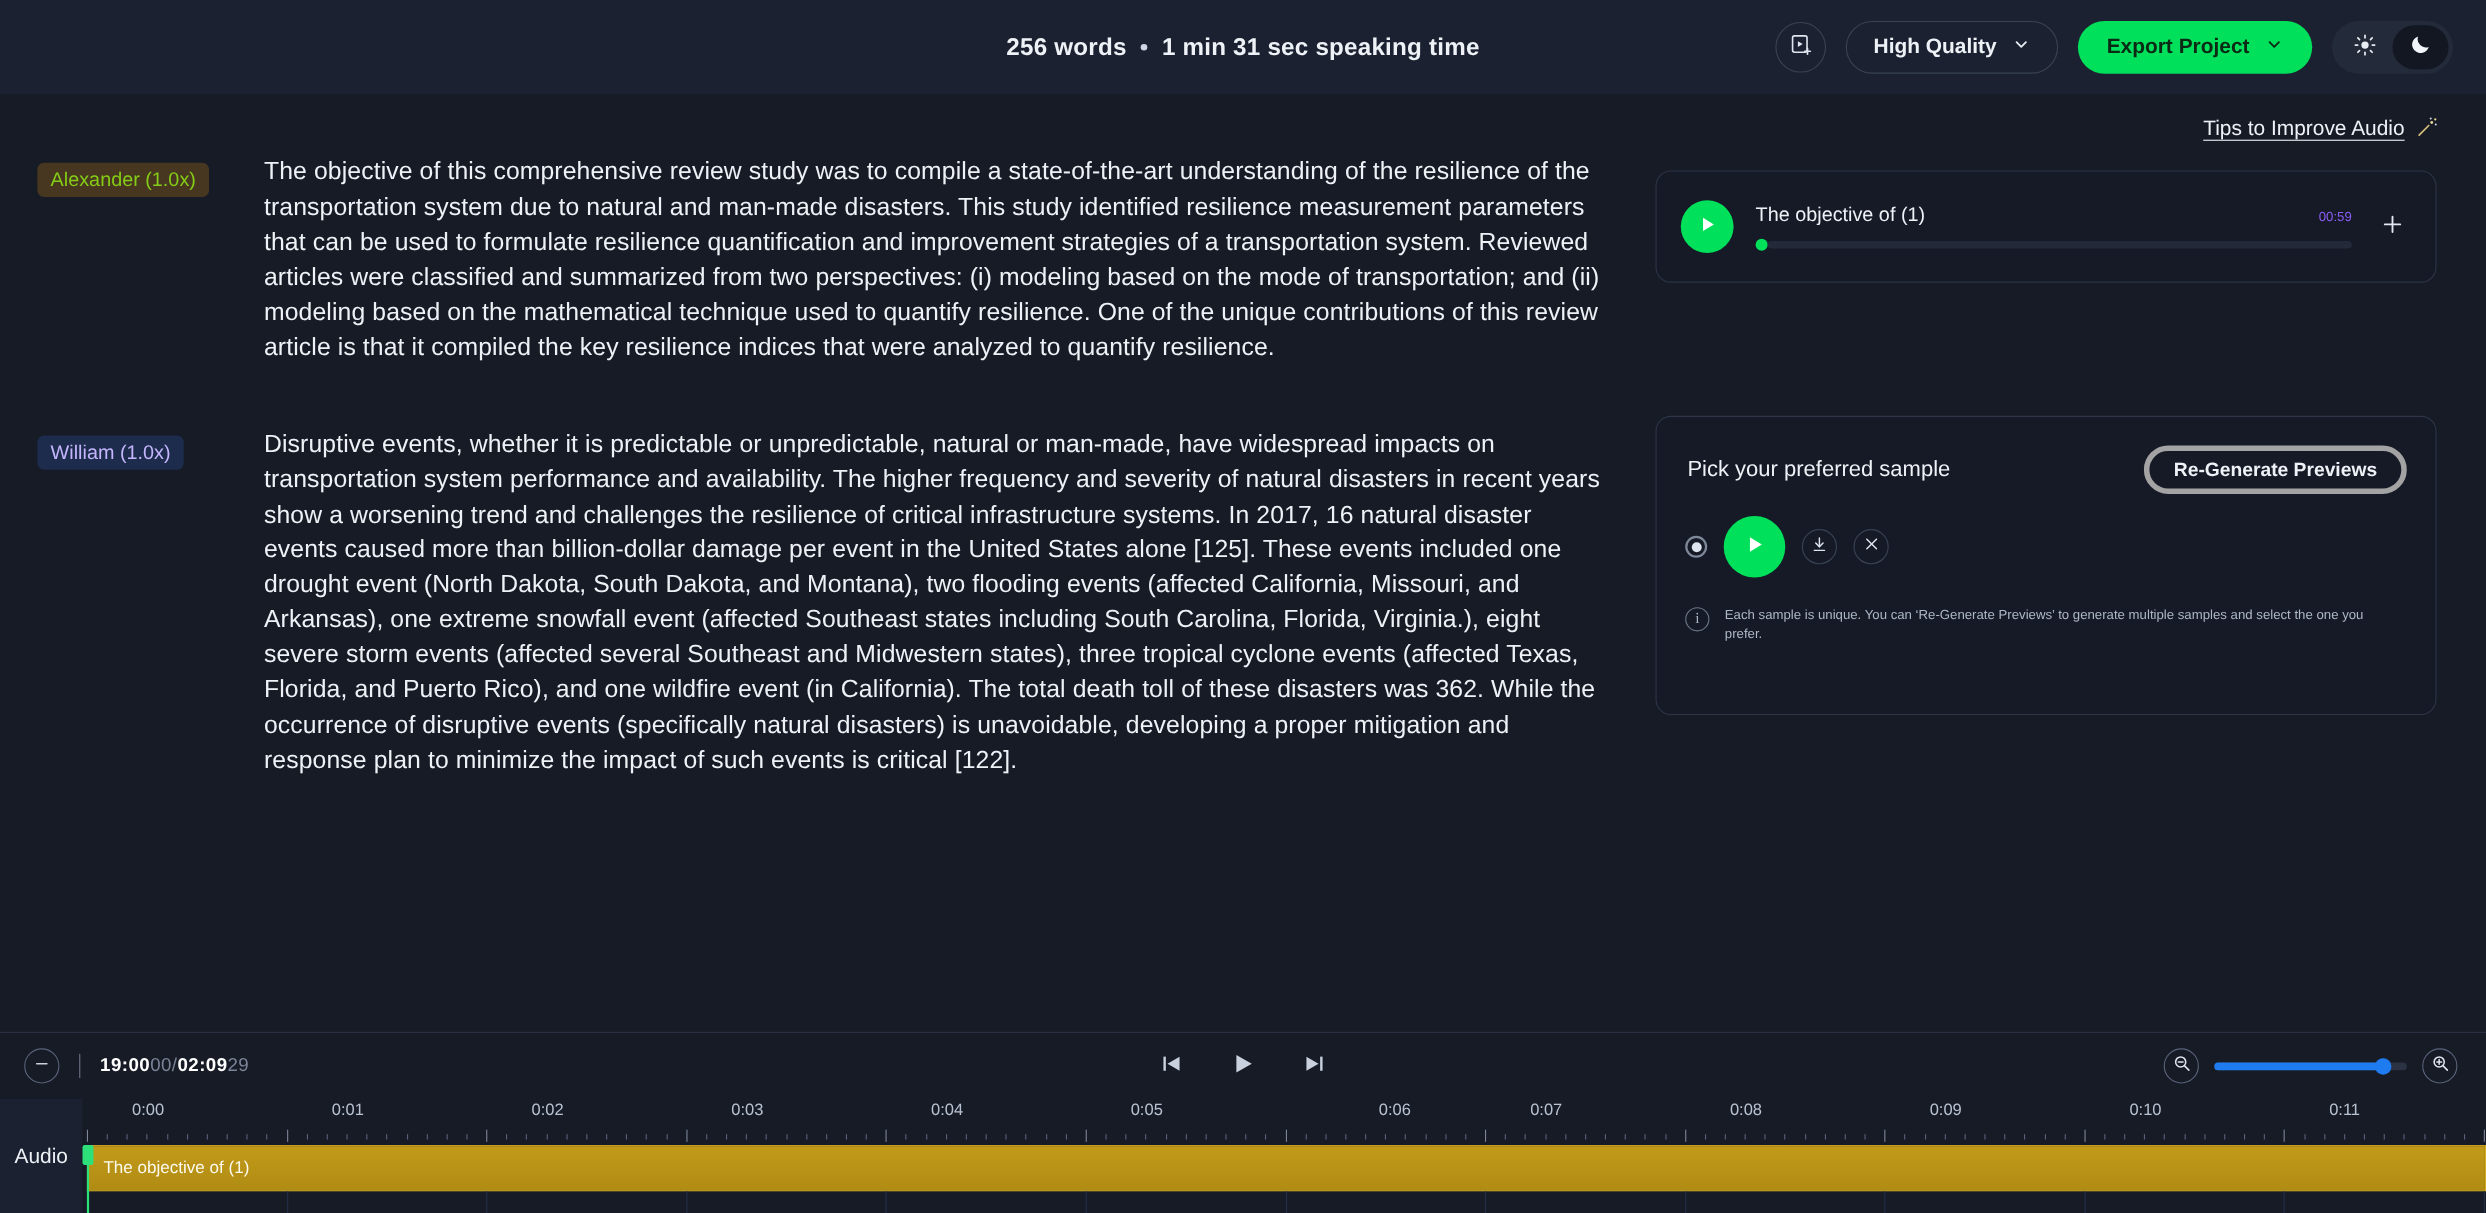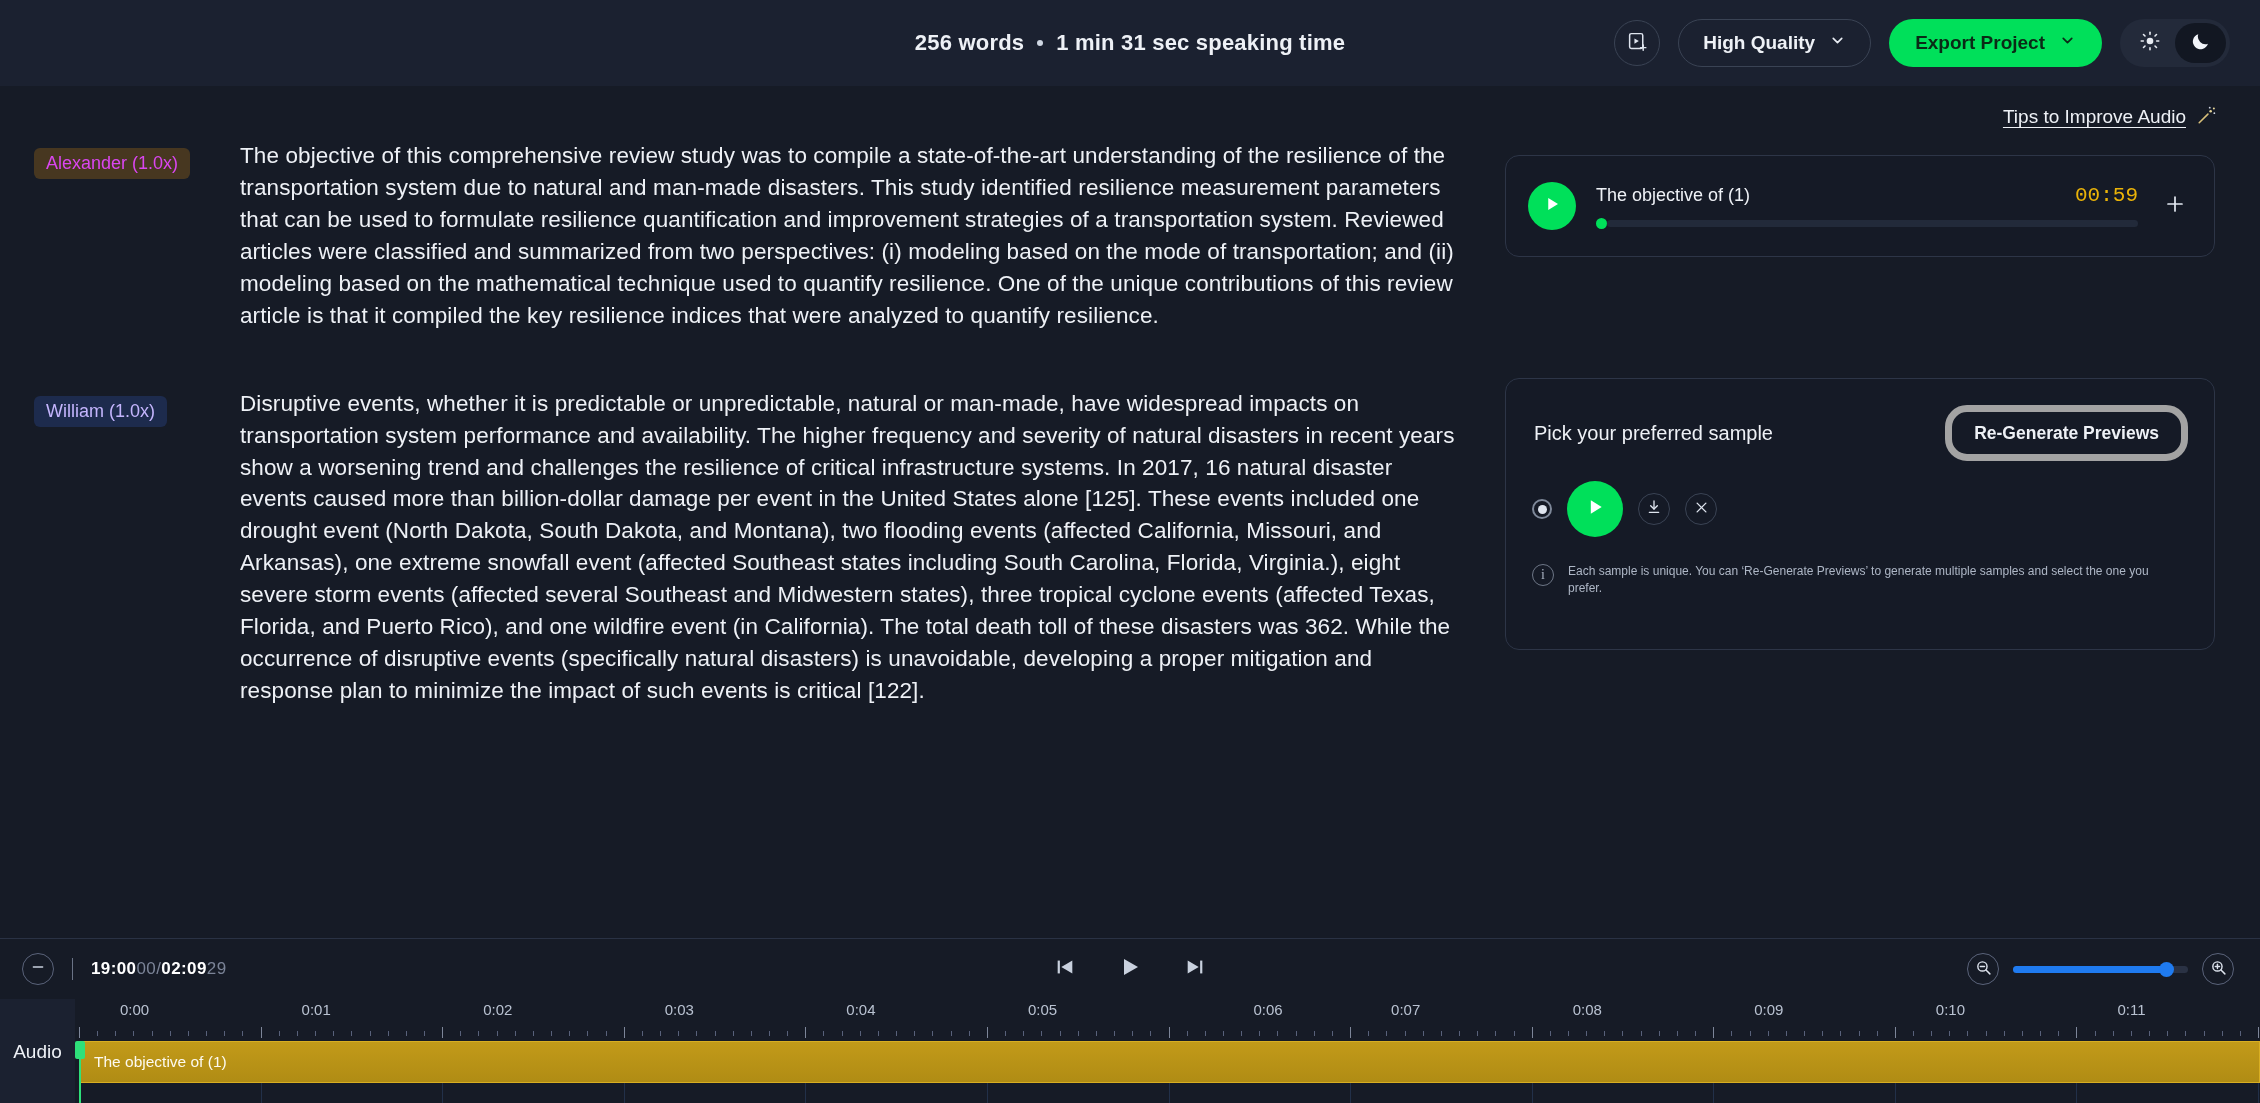--- a/index.html
+++ b/index.html
@@ -83,21 +83,21 @@
   
   .script {
     position: absolute; left: 0; top: 140px; width: 1500px;
   }
   .para-block { display: flex; margin-bottom: 56px; }
   .speaker-col { width: 240px; padding-top: 8px; padding-left: 34px; flex: none; }
   .speaker-tag {
     display: inline-block; padding: 5px 12px; border-radius: 6px;
     font-size: 18px; font-weight: 400; cursor: pointer; white-space: nowrap;
   }
-  .tag-alexander { background: rgba(184,124,20,.30); color: #d946ef; }
+  .tag-alexander { background: rgba(184,124,20,.30); color: #84cc16; }
   .tag-william { background: rgba(50,90,190,.26); color: #c4b5fd; }
   .para-text {
     width: 1225px; font-size: 22.5px; line-height: 1.42; color: #eef1f6;
     font-weight: 400; letter-spacing: .1px;
   }
 
   
   .card {
     position: absolute; border: 1px solid #2d3547; border-radius: 14px;
     background: #151a26;
@@ -106,31 +106,31 @@
   .ac-inner { display: flex; align-items: center; height: 100%; padding: 0 22px; gap: 20px; }
   .play-circle {
     width: 48px; height: 48px; border-radius: 50%; background: #00e05a;
     display: flex; align-items: center; justify-content: center;
     cursor: pointer; flex: none;
   }
   .play-circle.big { width: 56px; height: 56px; }
   .ac-mid { flex: 1; min-width: 0; }
   .ac-toprow { display: flex; align-items: baseline; justify-content: space-between; }
   .ac-title { font-size: 18px; color: #eef1f6; font-weight: 400; display:flex; align-items:center; gap:9px; }
-  .ac-time { font-size: 21px; color: #eab308; font-weight: 400; font-family: Liberation Mono, monospace; }
+  .ac-time { font-size: 12px; color: #8b5cf6; font-weight: 400; }
   .track-row { display: flex; align-items: center; gap: 0; margin-top: 11px; }
   .track-dot { width: 11px; height: 11px; border-radius: 50%; background: #00e05a; flex: none; }
   .track-bar { flex: 1; height: 7px; border-radius: 4px; background: #222a3a; }
   .plus-btn { width: 34px; height: 34px; display:flex; align-items:center; justify-content:center; cursor:pointer; flex:none; }
 
   #sample-card { left: 1505px; top: 378px; width: 710px; height: 272px; }
   .sc-head { display: flex; align-items: center; justify-content: space-between; padding: 26px 26px 0 28px; }
   .sc-title { font-size: 20px; color: #eef1f6; font-weight: 400; }
   .regen-btn {
-    height: 56px; border-radius: 22px; border: 7px solid #a3a3a3;
+    height: 44px; border-radius: 22px; border: 5px solid #a3a3a3;
     display: flex; align-items: center; padding: 0 22px;
     font-size: 17.5px; font-weight: 700; color: #eef1f6; cursor: pointer;
     background: transparent; white-space: nowrap;
   }
   .sample-row { display: flex; align-items: center; gap: 15px; padding: 20px 26px 0 26px; }
   .radio-outer {
     width: 20px; height: 20px; border-radius: 50%; border: 2px solid #7e8899;
     display: flex; align-items: center; justify-content: center; cursor: pointer; flex: none;
   }
   .radio-inner { width: 9px; height: 9px; border-radius: 50%; background: #dfe5ef; }

